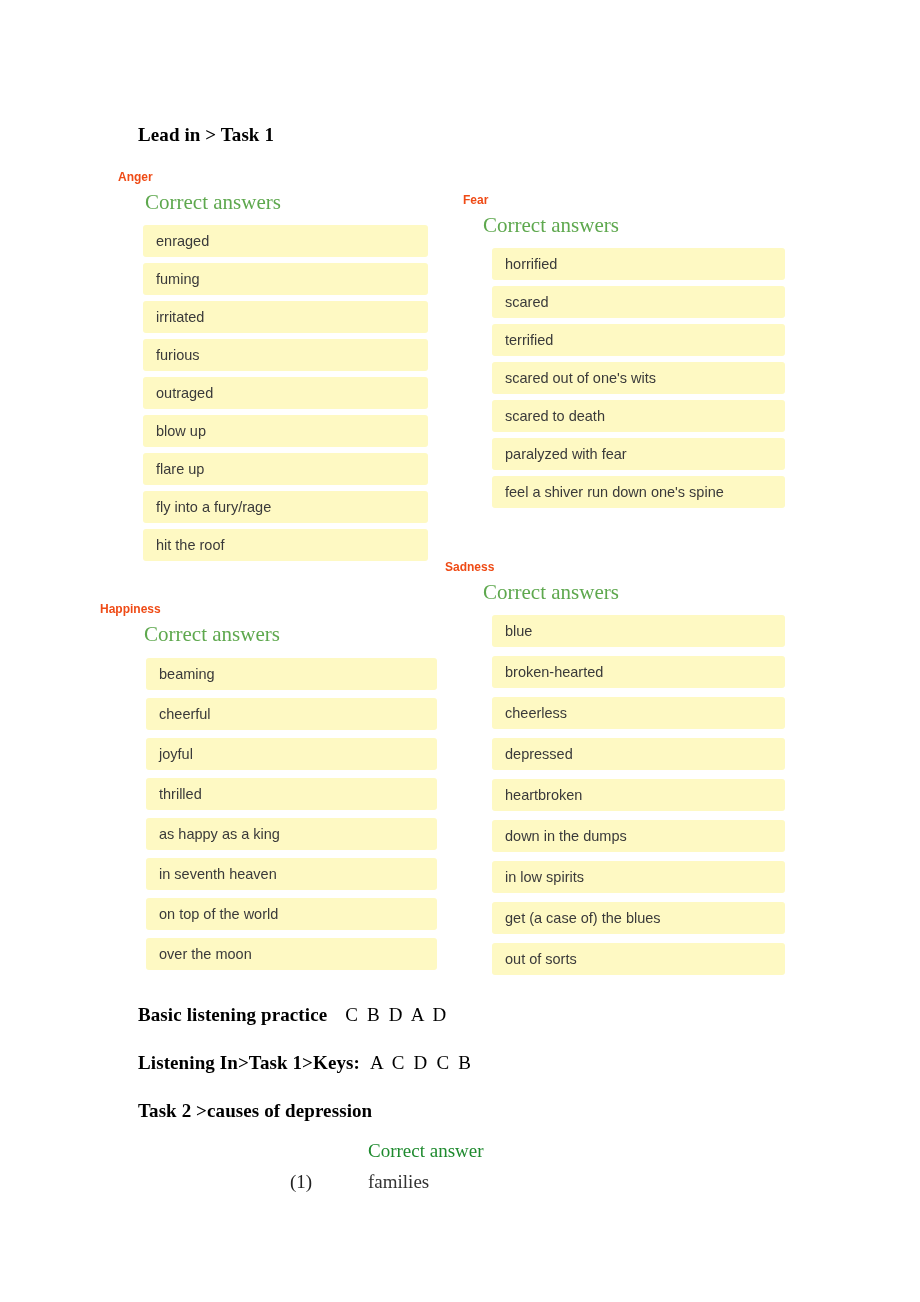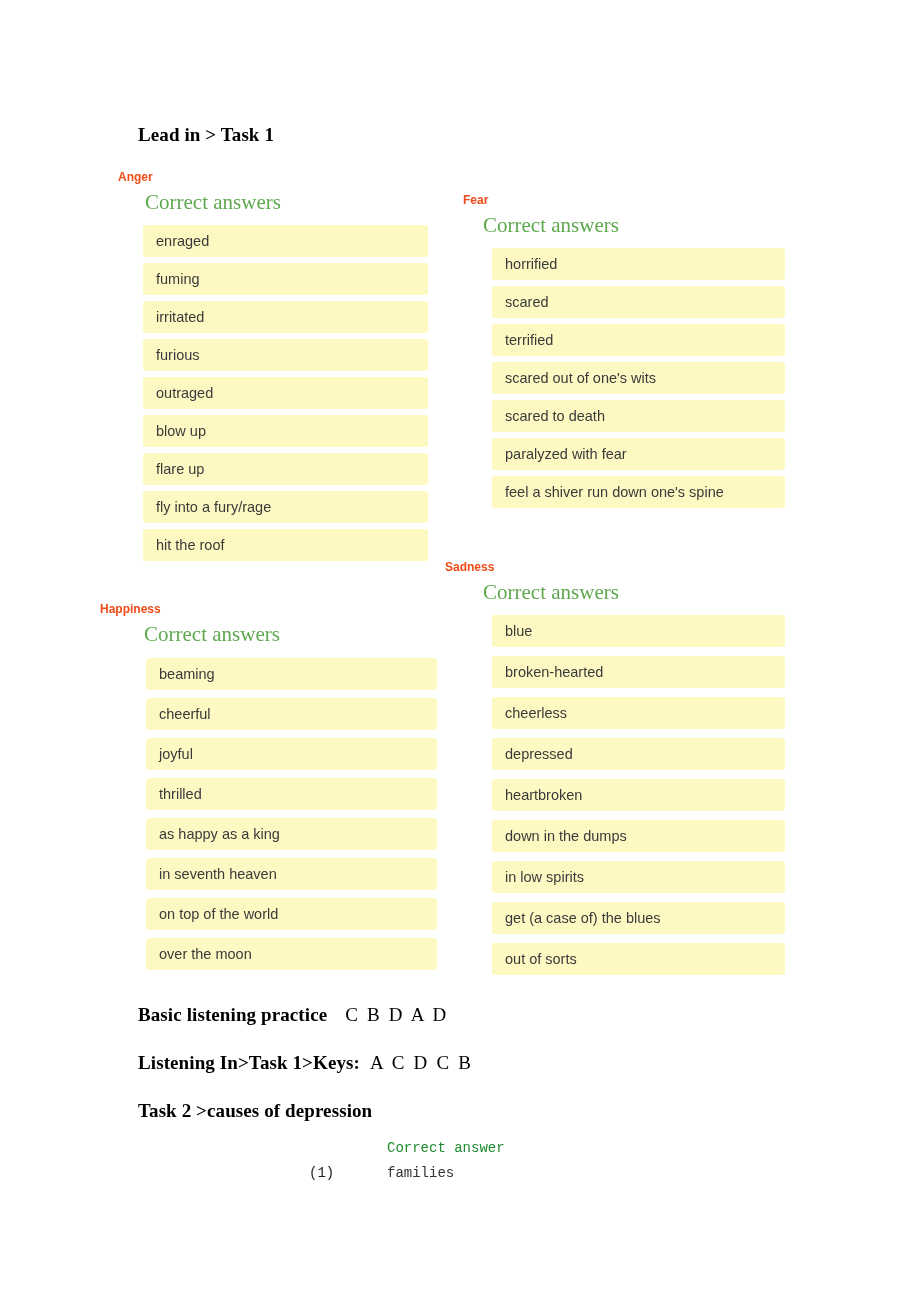--- a/index.html
+++ b/index.html
@@ -74,23 +74,22 @@
     padding-left: 13px;
     margin-bottom: 6px;
     white-space: nowrap;
     overflow: hidden;
     text-overflow: ellipsis;
   }
 
   
   .mono-block {
     position: absolute;
-    font-family: Liberation Mono, monospace;
-    font-size: 14px;
-    margin-left: 19px;
+    font-family: Liberation Serif, serif;
+    font-size: 19px;
   }
   .mono-header {
     color: #1e8a2e;
     white-space: nowrap;
   }
   .mono-row {
     display: flex;
     align-items: baseline;
     white-space: nowrap;
   }

